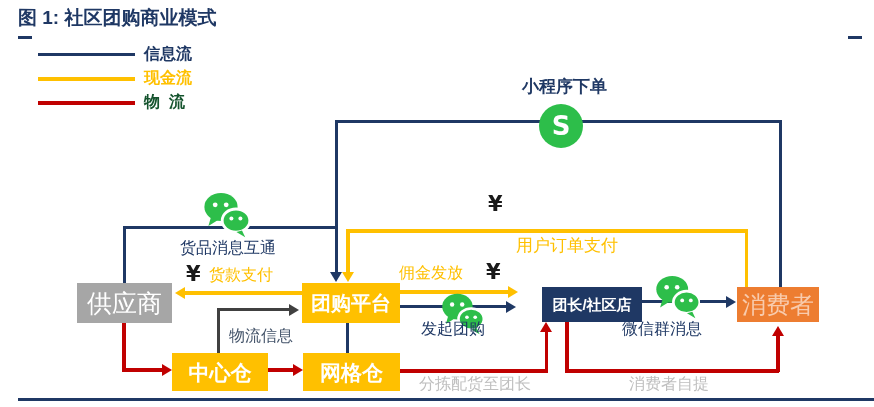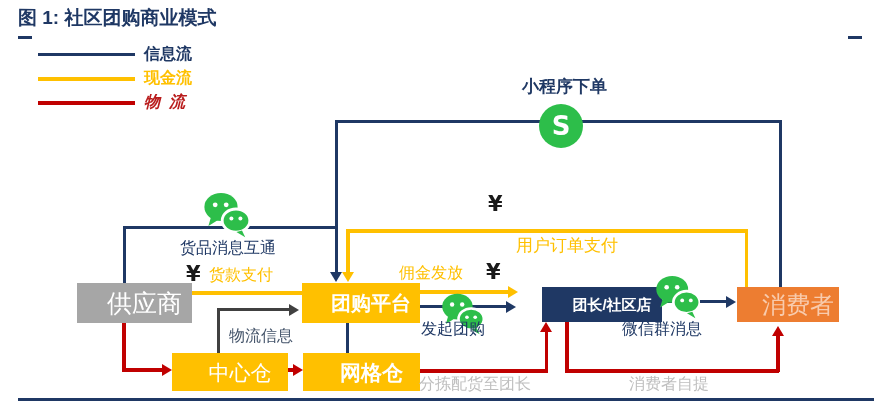--- a/index.html
+++ b/index.html
@@ -4,25 +4,25 @@
 <style>
   html,body{margin:0;padding:0;background:#fff;}
   #stage{position:relative;width:874px;height:407px;background:#ffffff;overflow:hidden;
          font-family:"Liberation Sans","DejaVu Sans",sans-serif;}
   .line{position:absolute;}
   .navy-bg{background:#1F3864;}
   .yellow-bg{background:#FFC000;}
   .red-bg{background:#C00000;}
   .darkgray-bg{background:#404040;}
   .node{position:absolute;display:flex;align-items:center;justify-content:center;
-        text-align:center;line-height:1;padding-left:20px;}
+        text-align:center;line-height:1;}
   .lbl{position:absolute;white-space:pre;line-height:1.15;}
   .navy-t{color:#1F3864;}
   .yellow-t{color:#FFC000;text-align:right;}
-  .red-t{color:#b91c1c;font-style:italic;}
+  .red-t{color:#14532d;}
   .gray-t{color:#BFBFBF;}
   .bluegray-t{color:#44546A;}
   .yen{position:absolute;color:#1a1a1a;font-weight:bold;font-size:21px;font-family:"DejaVu Sans",sans-serif;}
   
   .ah{position:absolute;width:0;height:0;}
   .ah-r{border-top:6px solid transparent;border-bottom:6px solid transparent;border-left:10px solid #000;}
   .ah-l{border-top:6px solid transparent;border-bottom:6px solid transparent;border-right:10px solid #000;}
   .ah-d{border-left:6px solid transparent;border-right:6px solid transparent;border-top:10px solid #000;}
   .ah-u{border-left:6px solid transparent;border-right:6px solid transparent;border-bottom:10px solid #000;}
   .ah.navy-c.ah-r{border-left-color:#1F3864;} .ah.navy-c.ah-d{border-top-color:#1F3864;}
@@ -97,21 +97,21 @@
   <div class="ah ah-u red-c" style="left:771.5px;top:326px;"></div>
 
   <div class="line darkgray-bg" style="left:217px;top:308px;width:3px;height:45px;"></div>
   <div class="line darkgray-bg" style="left:217px;top:308px;width:72px;height:3px;"></div>
   <div class="ah ah-r gray-c" style="left:289px;top:303.5px;"></div>
 
   <div class="node" style="left:77px;top:283px;width:95px;height:40px;background:#A6A6A6;color:#fff;font-size:25px;">供应商</div>
   <div class="node" style="left:302px;top:283px;width:98px;height:40px;background:#FFC000;color:#fff;font-size:20px;font-weight:bold;">团购平台</div>
   <div class="node" style="left:518px;top:287px;width:100px;height:35px;background:#1F3864;color:#fff;font-size:15px;font-weight:bold;margin-left:24px;">团长/社区店</div>
   <div class="node" style="left:737px;top:287px;width:82px;height:35px;background:#ED7D31;color:#F8CBAD;font-size:24px;">消费者</div>
-  <div class="node" style="left:172px;top:353px;width:96px;height:38px;background:#FFC000;color:#fff;font-size:21px;font-weight:normal;">中心仓</div>
+  <div class="node" style="left:172px;top:353px;width:96px;height:38px;background:#FFC000;color:#fff;font-size:21px;font-weight:bold;">中心仓</div>
   <div class="node" style="left:303px;top:353px;width:97px;height:38px;background:#FFC000;color:#fff;font-size:21px;font-weight:bold;">网格仓</div>
 
   <div class="mp-icon" style="left:539px;top:104px;width:44px;height:44px;font-size:26px;">
       <span>S</span>
     </div>
 
   <div class="wx-icon" style="left:202px;top:190px;width:48px;height:48px;">
     <svg width="48" height="48" viewBox="0 0 24 24">
       <ellipse cx="9.5" cy="8.5" rx="8.3" ry="7" fill="#2DBE4A"></ellipse>
       <polygon points="4.5,13.5 3.2,18 8,15" fill="#2DBE4A"></polygon>

